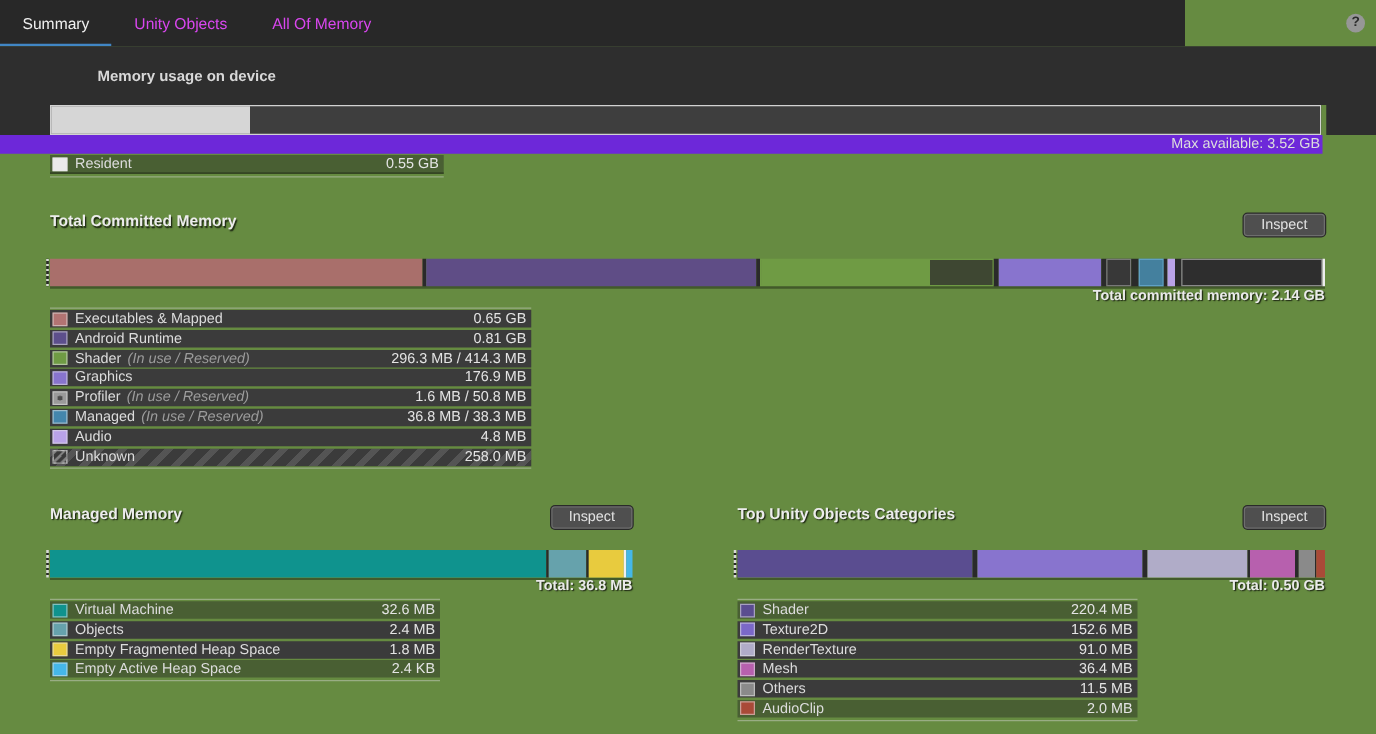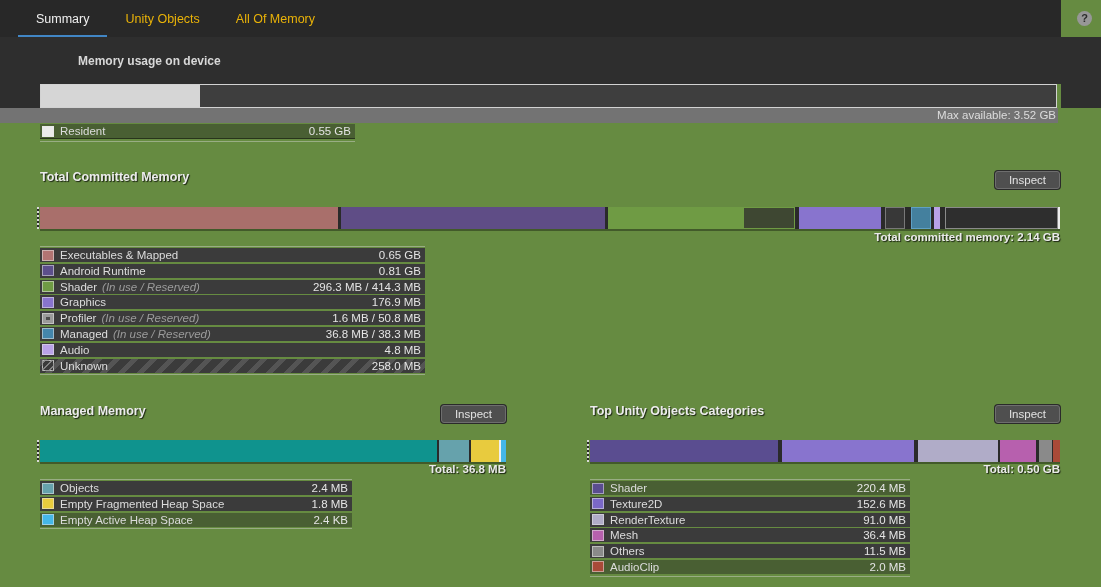--- a/index.html
+++ b/index.html
@@ -5,32 +5,32 @@
   * { margin:0; padding:0; box-sizing:border-box; }
   html,body { width:1101px; height:587px; overflow:hidden; }
   body {
     font-family:"Liberation Sans","DejaVu Sans",sans-serif;
     background:#668B41;
     position:relative;
     color:#DCDCDC;
     font-size:11.5px;
   }
   
-  .tabbar { position:absolute; left:0; top:0; width:1061px; height:37px; background:#282828; display:flex; align-items:stretch; padding-left:18px; }
-  .tab { display:flex; align-items:center; padding:0 18px; color:#eab308; font-size:12.5px; cursor:default; position:relative; }
+  .tabbar { position:absolute; left:0; top:0; width:948px; height:37px; background:#282828; display:flex; align-items:stretch; padding-left:0; }
+  .tab { display:flex; align-items:center; padding:0 18px; color:#d946ef; font-size:12.5px; cursor:default; position:relative; }
   .tab.active { color:#F0F0F0; }
   .tab.active::after { content:""; position:absolute; left:0; right:0; bottom:0; height:2px; background:#4186C5; }
   .help { position:absolute; right:9px; top:11px; width:15px; height:15px; border-radius:50%; background:#979797; color:#2B2B2B; font-weight:bold; font-size:11px; text-align:center; line-height:15px; }
   
   .panel { position:absolute; left:0; top:37px; width:1101px; height:71px; background:#2E2E2E; }
   .panel-title { position:absolute; left:40px; top:17px; font-size:12px; font-weight:bold; color:#D8D8D8;margin-left:38px; }
   .device-bar { position:absolute; left:40px; top:47px; width:1017px; height:24px; border:1px solid #D2D2D2; background:#3E3E3E; }
   .device-fill { height:100%; background:#D6D6D6; }
   .device-tick { position:absolute; left:1057px; top:47px; width:4px; height:24px; background:#668B41; }
-  .maxavail-strip { position:absolute; left:0; top:108px; width:1058px; height:15px; background:#737373; text-align:right; }
+  .maxavail-strip { position:absolute; left:0; top:108px; width:1058px; height:15px; background:#6d28d9; text-align:right; }
   .maxavail-strip span { color:#DDDDDD; font-size:11.5px; line-height:15px; padding-right:2px; }
   
   .section { position:absolute; }
   .sec-title { position:absolute; left:0; top:0; font-size:12.5px; font-weight:bold; color:#ECECEC; text-shadow:1px 1px 1px rgba(0,0,0,.75); white-space:nowrap; }
   .inspect-btn { position:absolute; right:0; top:1px; height:18px; padding:0 13px; background:#4F4F4F; border:1px solid #6E6E6E; box-shadow:0 0 0 1px #2A2A2A; border-radius:3px; color:#E2E2E2; font-size:11.5px; line-height:16px; cursor:default; }
   .bar { position:absolute; height:22px; display:flex; box-shadow:0 2px 0 rgba(0,0,0,.35); }
   .bar::before { content:""; position:absolute; left:-3px; top:0; bottom:0; width:2px;
     background:repeating-linear-gradient(180deg,#D8D8D8 0 2px,#2A2A2A 2px 4px); }
   .seg { height:100%; display:flex; }
   .seg.gap { background:#2A2A2A; }
@@ -178,20 +178,25 @@
       <div class="seg" style="width: 397px; flex: 0 0 397px; background: rgb(15, 147, 142);"></div>
       <div class="seg gap" style="width: 2px; flex: 0 0 2px;"></div>
       <div class="seg" style="width: 30px; flex: 0 0 30px; background: rgb(102, 162, 172);"></div>
       <div class="seg gap" style="width: 2px; flex: 0 0 2px;"></div>
       <div class="seg" style="width: 28px; flex: 0 0 28px; background: rgb(232, 203, 62);"></div>
       <div class="seg" style="width: 2px; flex: 0 0 2px; background: rgb(240, 240, 240);"></div>
       <div class="seg" style="width: 5px; flex: 0 0 5px; background: rgb(69, 183, 232);"></div>
     </div>
   <div class="total-label">Total: 36.8 MB</div>
   <div class="legend">
+      <div class="legend-row translucent">
+        <span class="swatch" style="background: rgb(15, 147, 142);"></span>
+        <span class="lbl">Virtual Machine</span>
+        <span class="val">32.6 MB</span>
+      </div>
       <div class="legend-row">
         <span class="swatch" style="background: rgb(102, 162, 172);"></span>
         <span class="lbl">Objects</span>
         <span class="val">2.4 MB</span>
       </div>
       <div class="legend-row">
         <span class="swatch" style="background: rgb(232, 203, 62);"></span>
         <span class="lbl">Empty Fragmented Heap Space</span>
         <span class="val">1.8 MB</span>
       </div>

